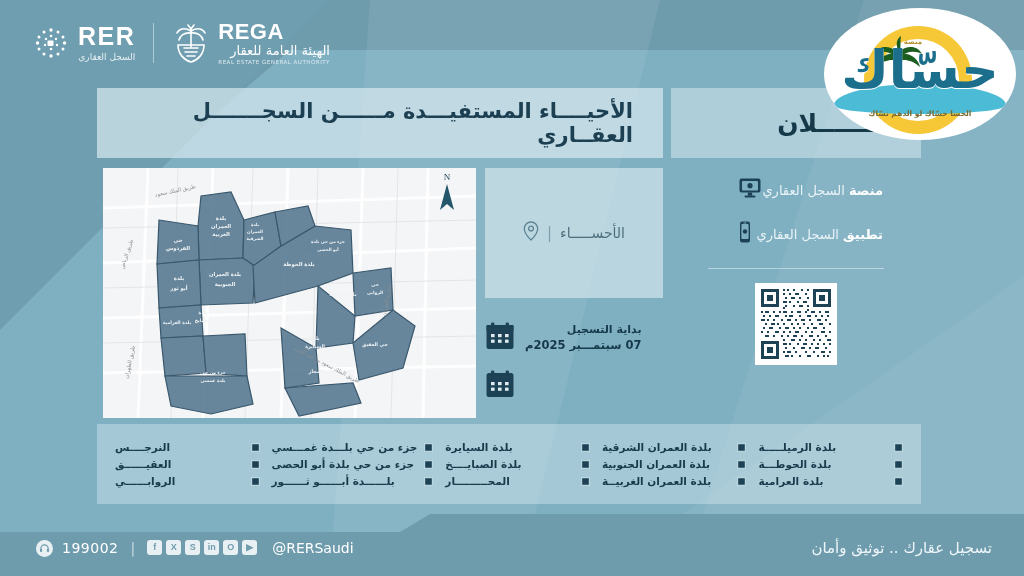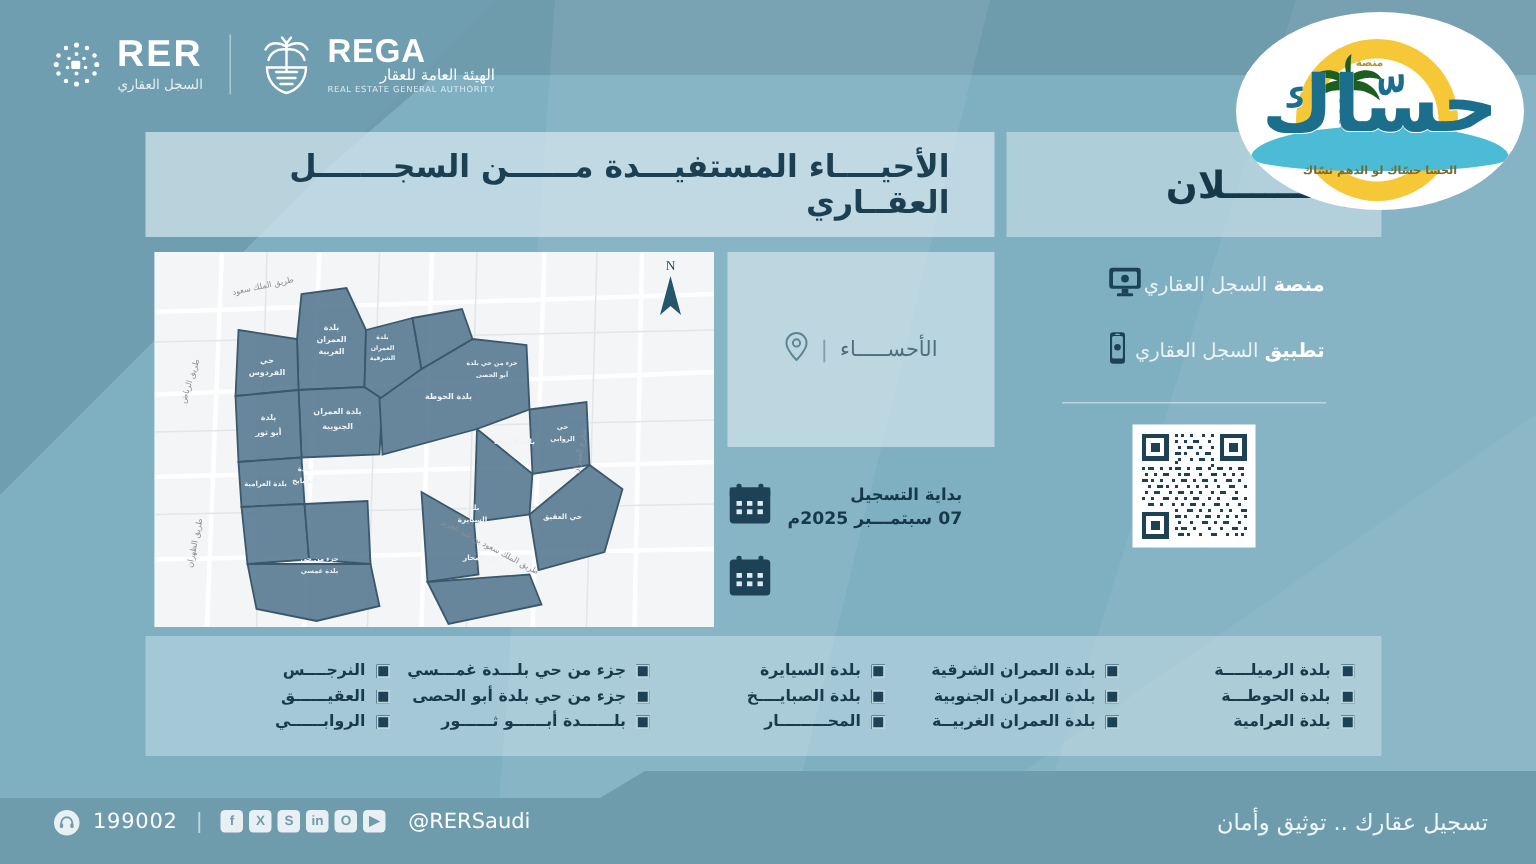--- a/index.html
+++ b/index.html
@@ -61,21 +61,21 @@
     font-size: 9px; color: #e6eff3; text-align: right; margin-top: 3px; direction: rtl;
   }
   .logo-divider { width: 1px; height: 40px; background: rgba(255,255,255,.45); margin: 0 18px; }
   .logo-rega { display: flex; align-items: center; gap: 8px; }
   .rega-mark { width: 38px; height: 40px; }
   .rega-text { color: #fff; }
   .rega-text .big {
     font-size: 22px; font-weight: bold; letter-spacing: .5px; line-height: 1;
     font-family: "Liberation Sans", sans-serif;
   }
-  .rega-text .ar { font-size: 10px; direction: rtl; margin-top: 0; }
+  .rega-text .ar { font-size: 13px; direction: rtl; margin-top: 0; }
   .rega-text .en { font-size: 5.6px; letter-spacing: .45px; margin-top: 1px; color: #dce9ef; }
 
   
   .hassak {
     position: absolute; right: 8px; top: 8px; width: 192px; height: 132px;
     border-radius: 50%; background: #ffffff;
     overflow: hidden; z-index: 30;
     display: flex; align-items: center; justify-content: center;
   }
   .hassak-inner { position: relative; width: 192px; height: 132px; }
@@ -182,21 +182,21 @@
   .qr-canvas { display: block; width: 74px; height: 74px; }
 
   
   .districts {
     position: absolute; left: 97px; top: 424px; width: 824px; height: 80px;
     background: rgba(217,233,240,0.42);
     display: flex; flex-direction: row-reverse; align-items: center;
     padding: 0 12px;
   }
   .dcol { flex: 1; display: flex; flex-direction: column; gap: 5px; padding: 0 6px; }
-  .ditem { display: flex; align-items: center; justify-content: flex-start; gap: 7px; }
+  .ditem { display: flex; align-items: center; justify-content: space-between; gap: 7px; }
   .ditem .bullet {
     width: 9px; height: 9px; background: #1d4256; flex: none;
     box-shadow: inset 0 0 0 1.2px #bcd6e0;
   }
   .ditem .dlabel { font-size: 10.5px; color: #183a4b; font-weight: bold; white-space: nowrap; }
 
   
   .footer {
     position: absolute; left: 0; bottom: 0; width: 1024px; height: 56px;
     display: flex; align-items: center; justify-content: space-between;

